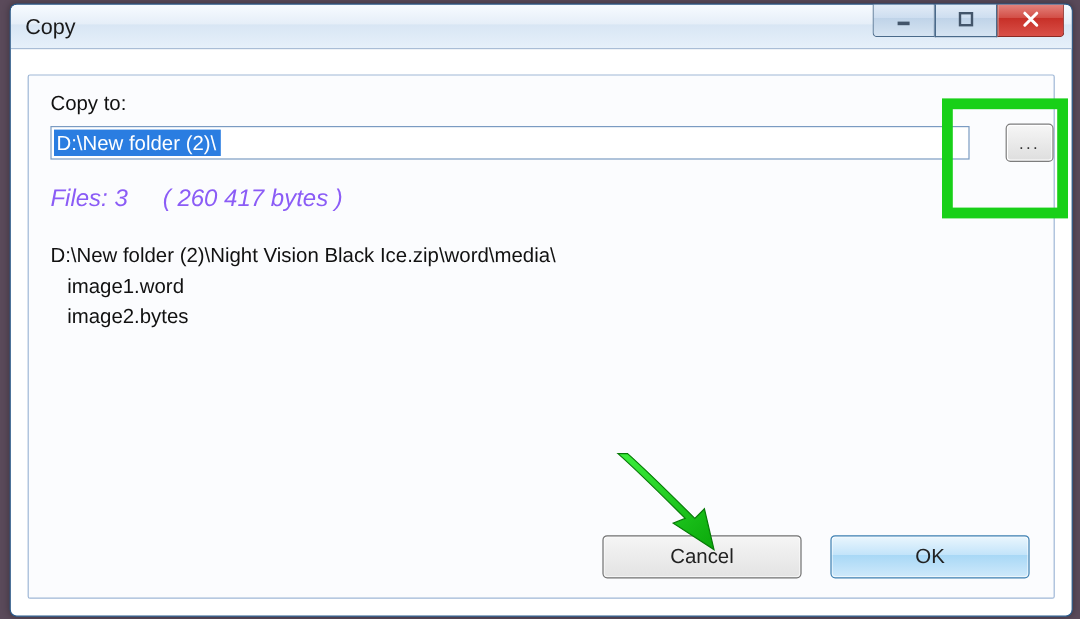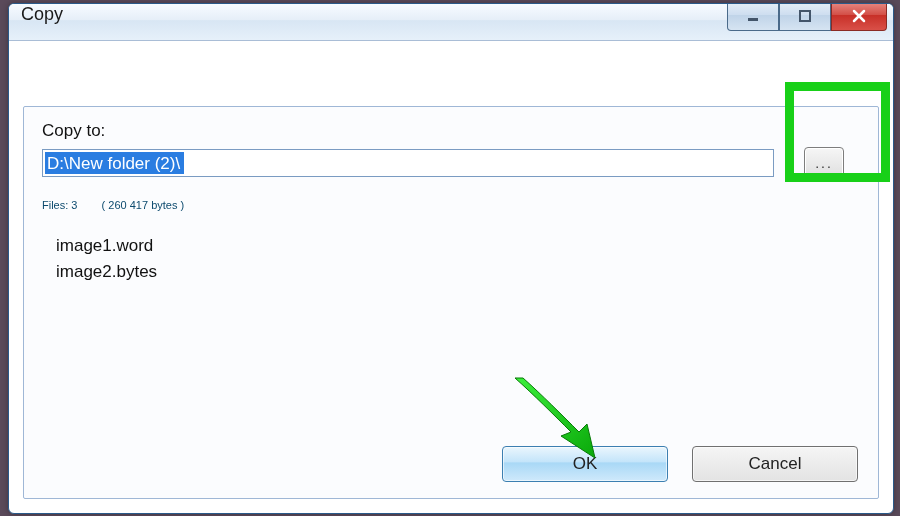--- a/index.html
+++ b/index.html
@@ -24,21 +24,21 @@
     border-radius: 6px;
     box-shadow: 0 0 6px rgba(0,0,0,0.3);
     overflow: hidden;
   }
   .titlebar {
     height: 36px;
     background: linear-gradient(to bottom, #f7fbff 0%, #e5eef8 45%, #d8e6f4 46%, #e6f0fa 100%);
     border-bottom: 1px solid #a9bdd6;
     position: relative;
     display: flex;
-    align-items: flex-start;
+    align-items: center;
     padding-left: 12px;
   }
   .titlebar .title {
     font-size: 18px;
     color: #1a1a1a;
   }
   .window-controls {
     position: absolute;
     top: -2px;
     right: 6px;
@@ -75,23 +75,22 @@
   }
   .inner-panel {
     position: absolute;
     top: 22px;
     left: 14px;
     right: 14px;
     bottom: 14px;
     border: 1px solid #9fb7d6;
     border-radius: 2px;
     background: #fbfcfe;
-    padding: 14px 34px 18px 18px;
+    padding: 14px 0 18px 18px;
     box-sizing: border-box;
-    margin-top: 44px;
   }
   .lbl-copyto {
     font-size: 17px;
     color: #111;
     margin-bottom: 6px;
   }
   .path-row {
     display: flex;
     align-items: center;
     gap: 30px;
@@ -136,23 +135,24 @@
     position: absolute;
     top: 78px;
     right: 3px;
     width: 105px;
     height: 100px;
     border: 9px solid #18d018;
     box-sizing: border-box;
     pointer-events: none;
   }
   .files-summary {
-    font-size: 11px;
-    color: #0c4a6e;
+    font-size: 20px;
+    color: #8b5cf6;
     margin-bottom: 22px;
+    font-style: italic;
   }
   .files-summary .gap { display:inline-block; width: 18px; }
   .file-list {
     font-size: 17px;
     color: #111;
     line-height: 1.5;
   }
   .file-list .path-line { }
   .file-list .item { padding-left: 14px; }
   .button-row {
@@ -228,30 +228,31 @@
       </div>
 
       <div class="files-summary">
         <span>Files:</span>
         <span>3</span>
         <span class="gap"></span>
         <span>( 260 417 bytes )</span>
       </div>
 
       <div class="file-list">
+        <div class="path-line">D:\New folder (2)\Night Vision Black Ice.zip\word\media\</div>
         <div class="item">image1.word</div>
         <div class="item">image2.bytes</div>
       </div>
 
       <div class="button-row">
+        <div class="dlg-btn">
+          <span>Cancel</span>
+        </div>
         <div class="dlg-btn ok">
           <span>OK</span>
-        </div>
-        <div class="dlg-btn">
-          <span>Cancel</span>
         </div>
       </div>
 
     </div>
   </div>
 
   <div class="highlight-box"></div>
 
   <svg class="arrow" viewBox="0 0 110 90">
     <defs>

